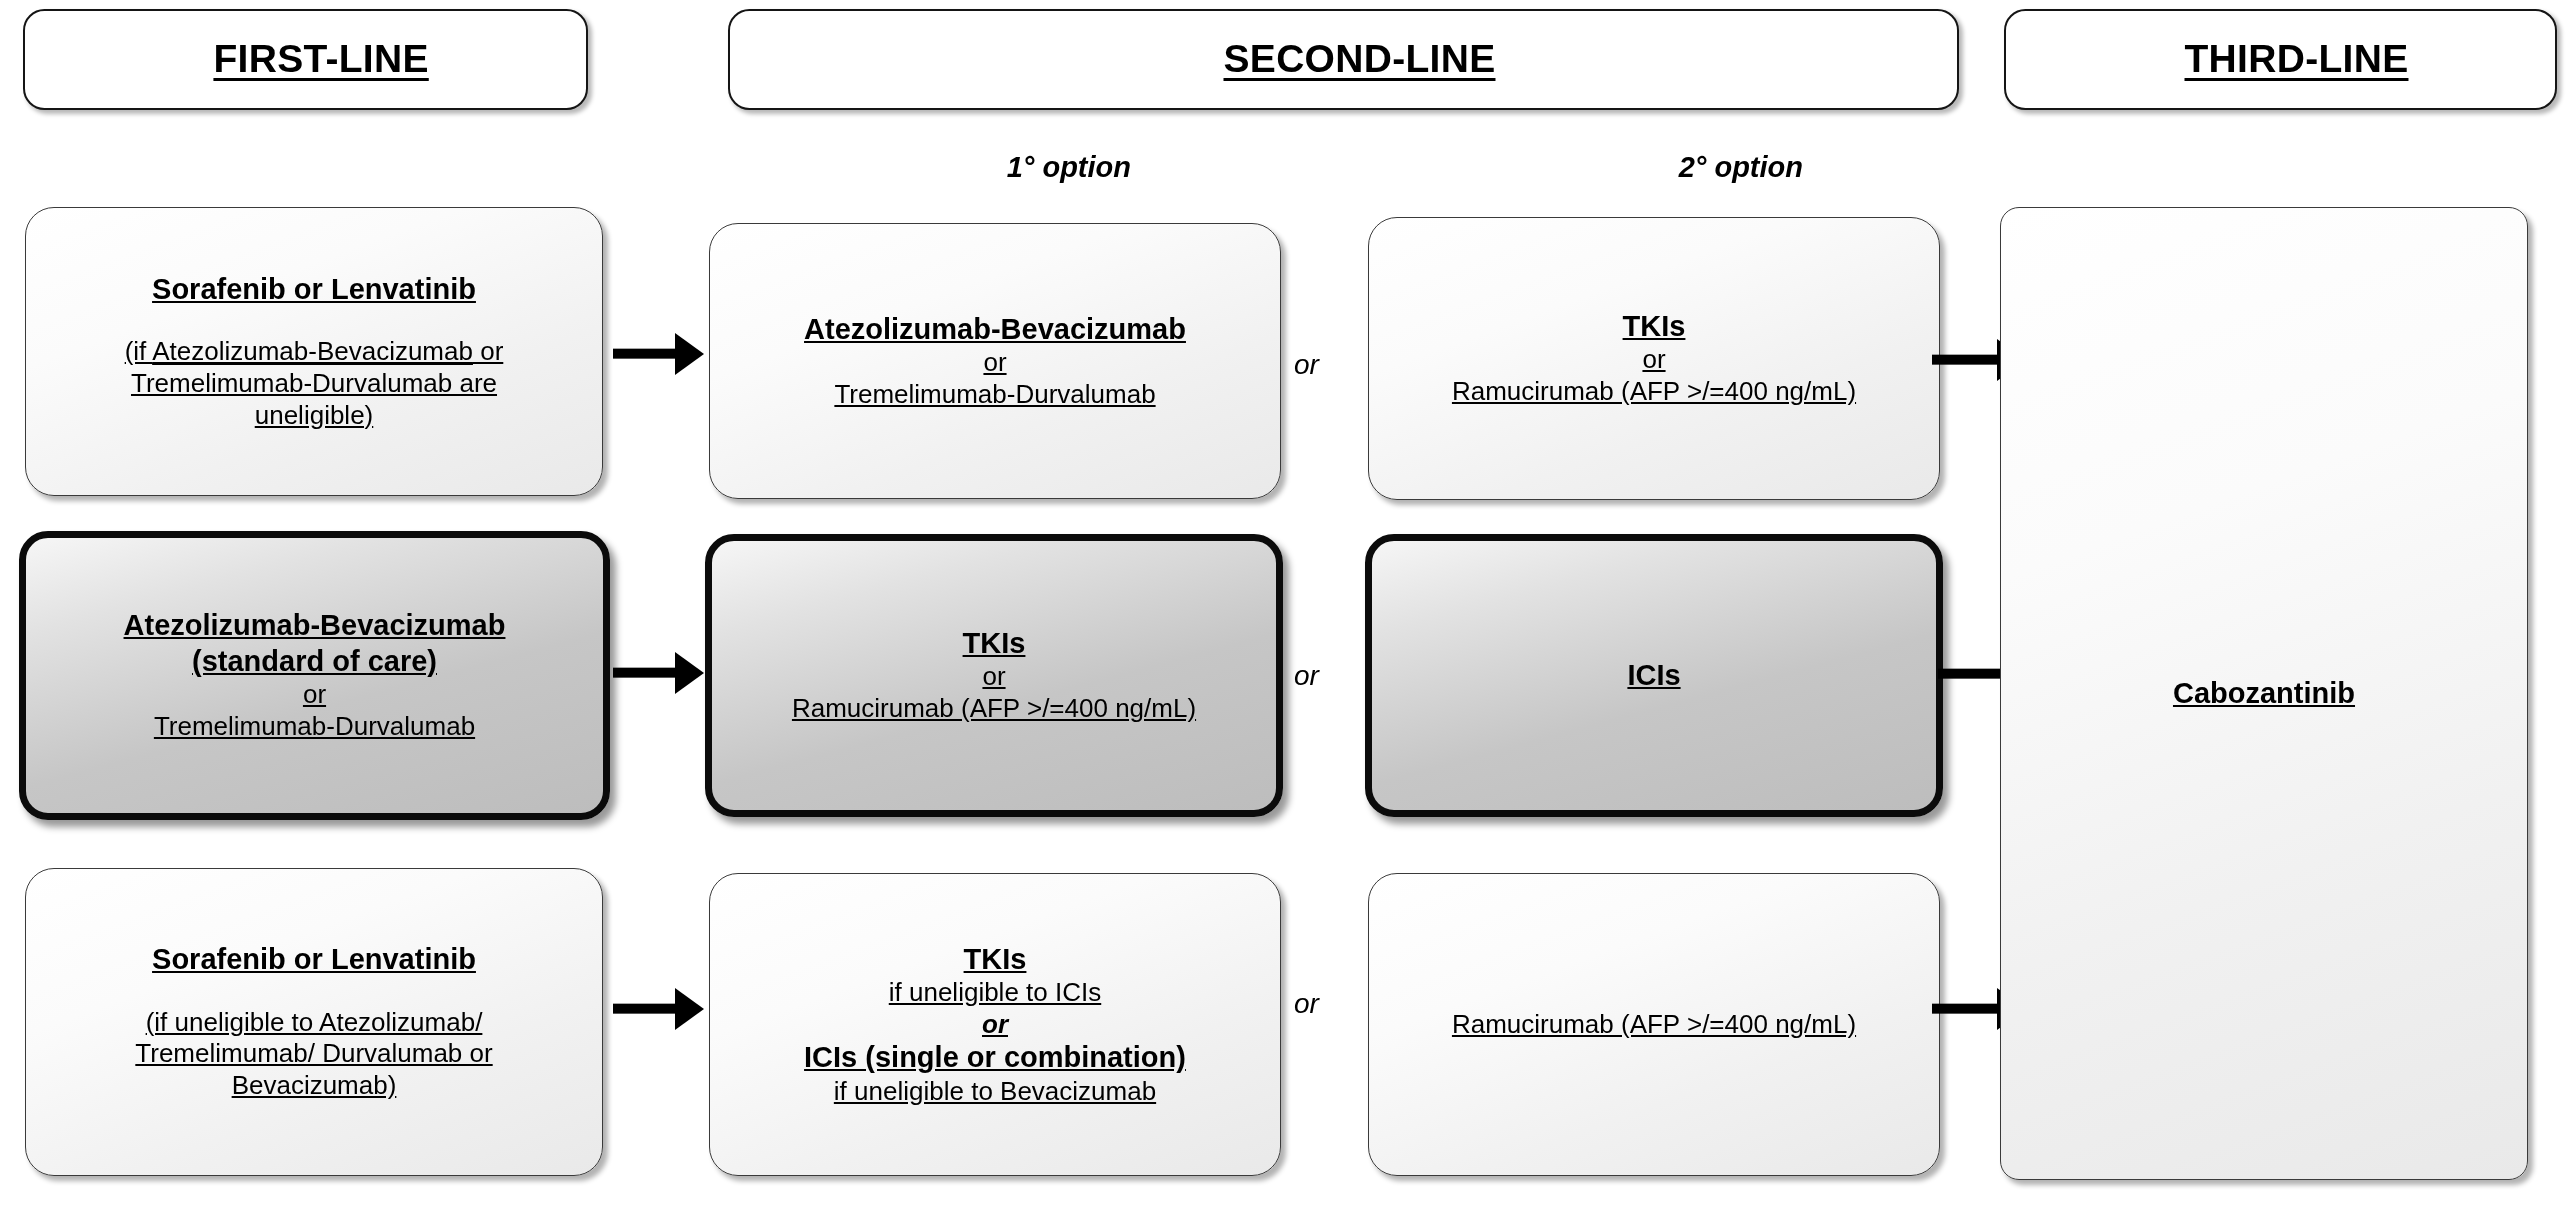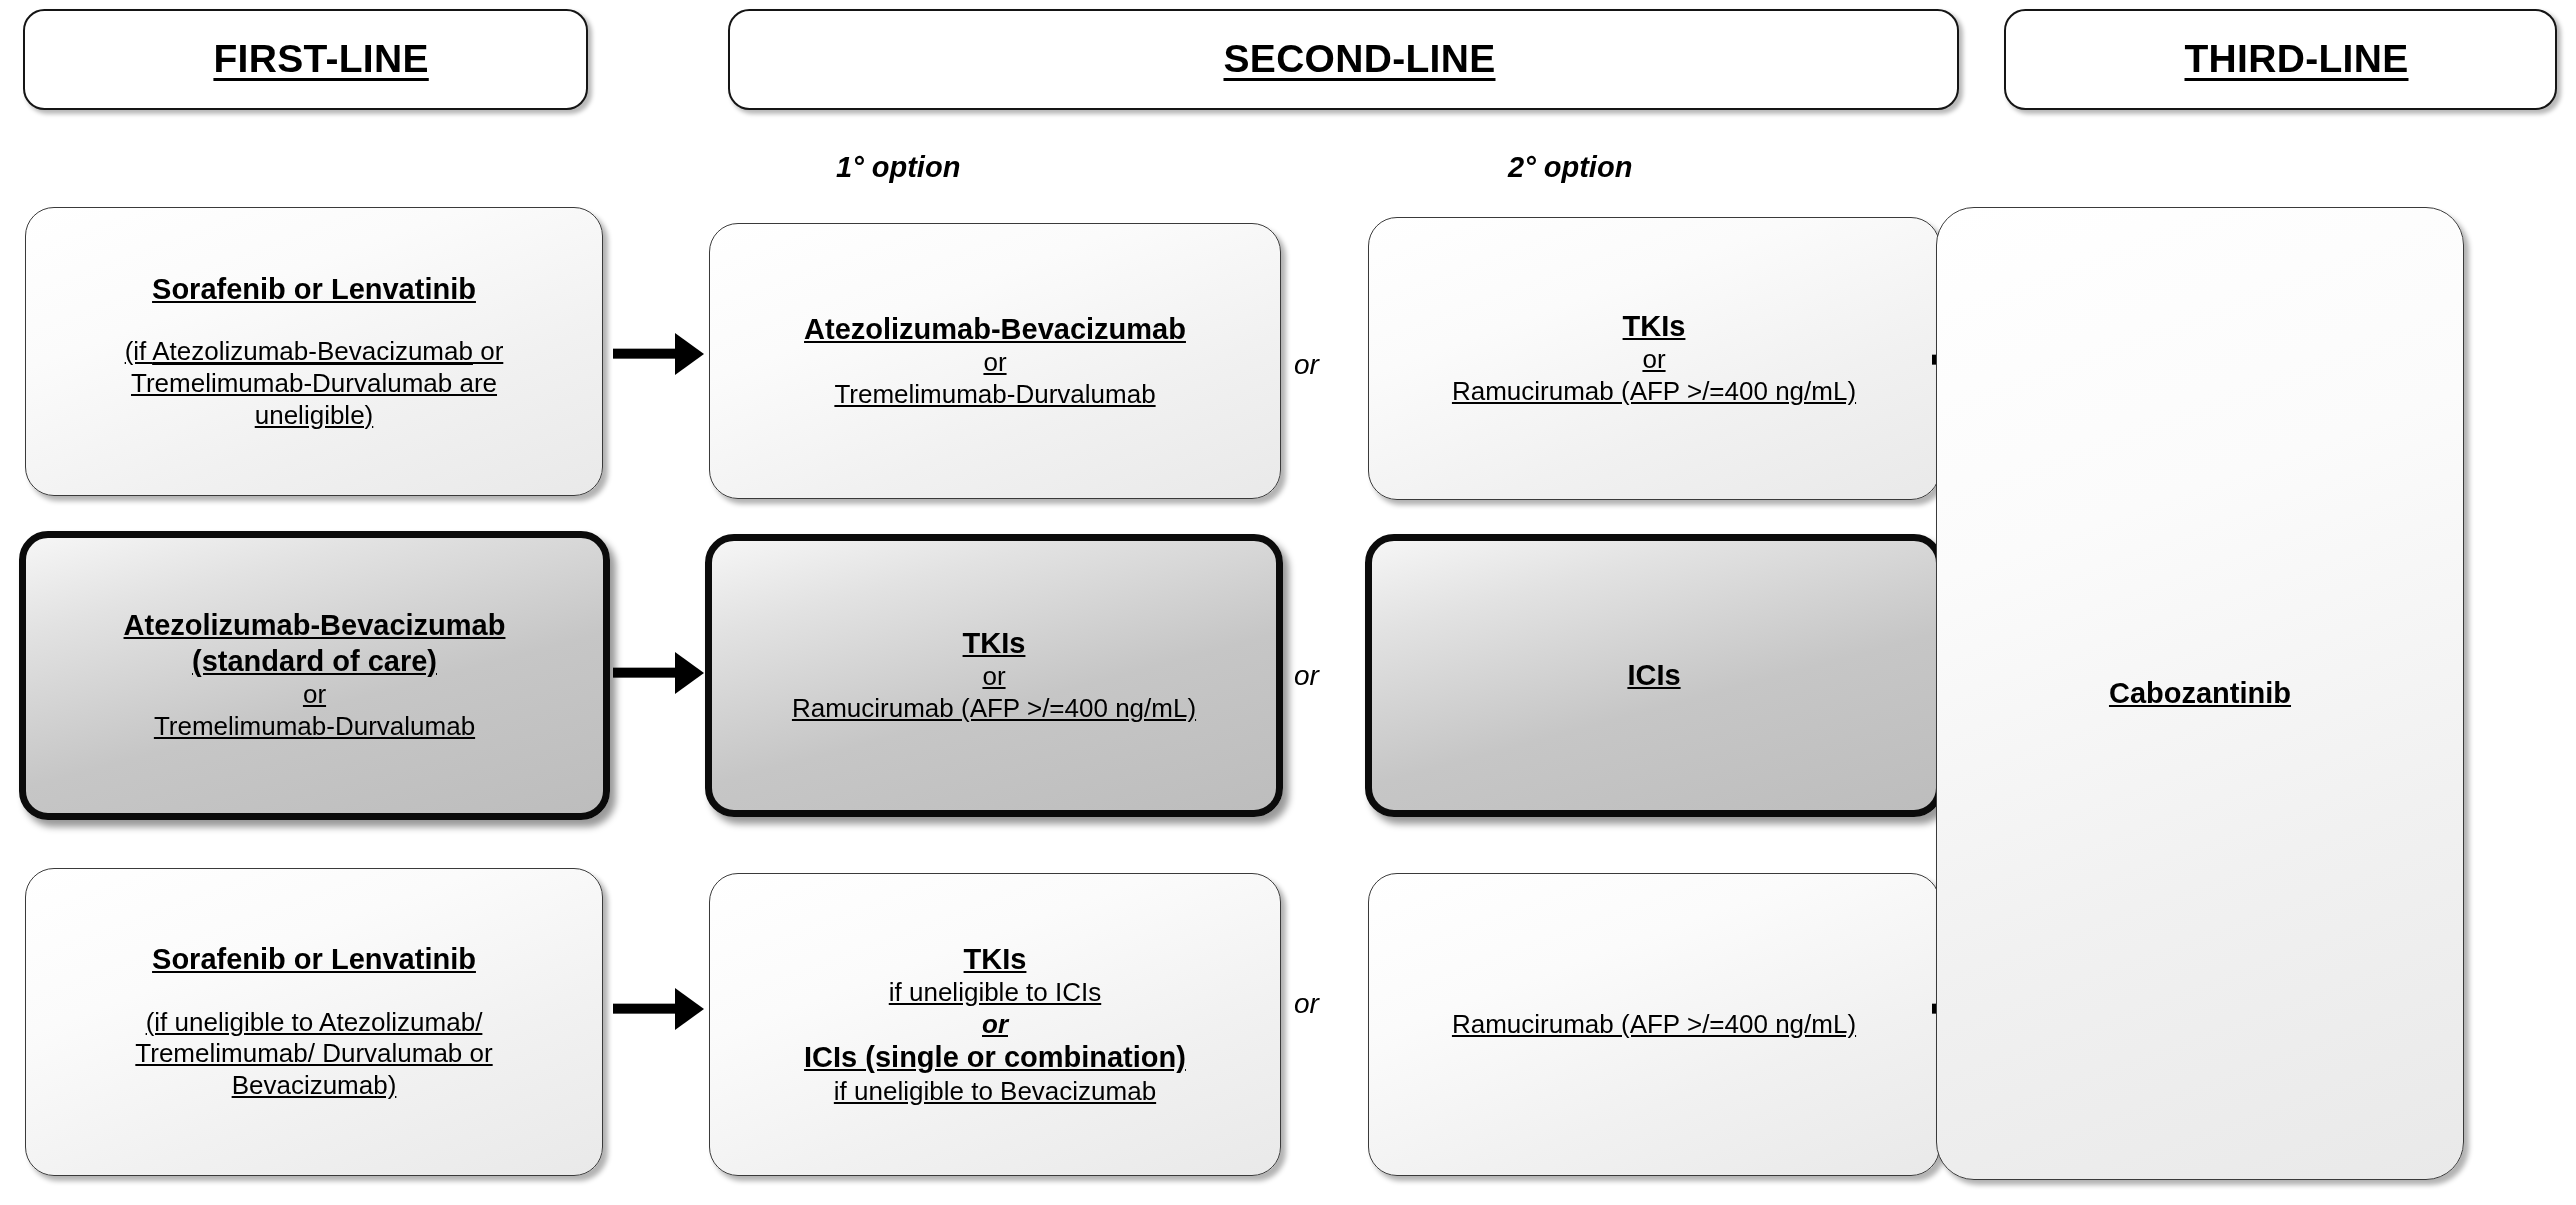--- a/index.html
+++ b/index.html
@@ -37,21 +37,21 @@
     text-underline-offset: 6.3px;
     text-decoration-thickness: 3.1px;
     white-space: nowrap;
   }
 
   
   .opt-label {
     font-size: 29px;
     font-style: italic;
     font-weight: bold;
-    text-align: left;
+    text-align: right;
     white-space: nowrap;
   }
 
   
   .node {
     border-radius: 29px;
     display: flex;
     flex-direction: column;
     align-items: center;
     justify-content: center;
@@ -224,16 +224,16 @@
 
 <div class="abs node light" style="left:1368px; top:873px; width:572px; height:303px;">
   <div class="line">Ramucirumab (AFP &gt;/=400 ng/mL)</div>
 </div>
 
 <div class="arrow" style="left:1932px; top:988px; width:94px; height:41px;">
   <div class="shaft" style="width:70px;"></div>
   <div class="head"></div>
 </div>
 
-<div class="abs node light tall" style="left:1936px; top:207px; width:528px; height:973px;">
+<div class="abs node light tall" style="left:2000px; top:207px; width:528px; height:973px;border-radius:19px;">
   <div class="line b title-lg">Cabozantinib</div>
 </div>
 
 
 </body></html>

